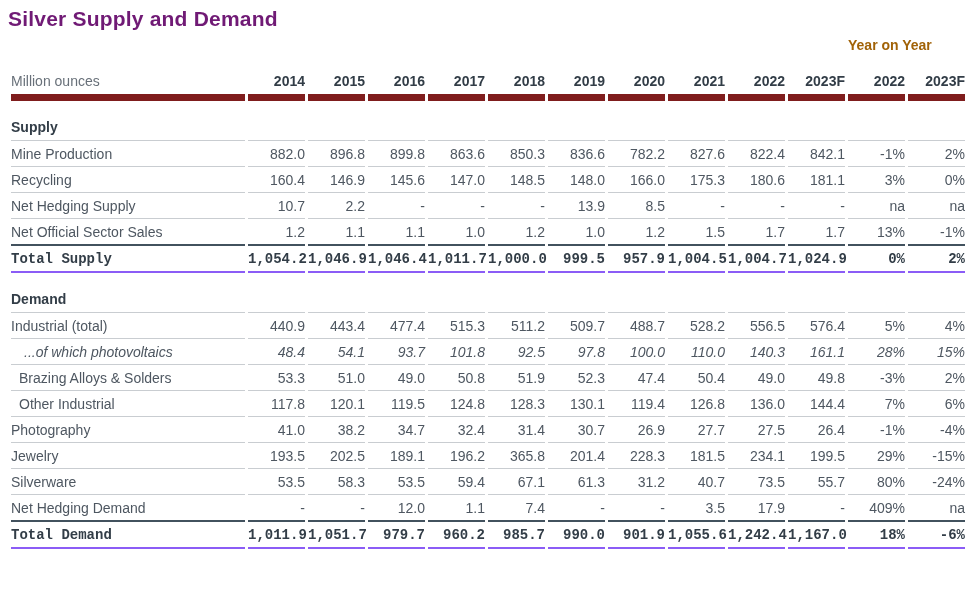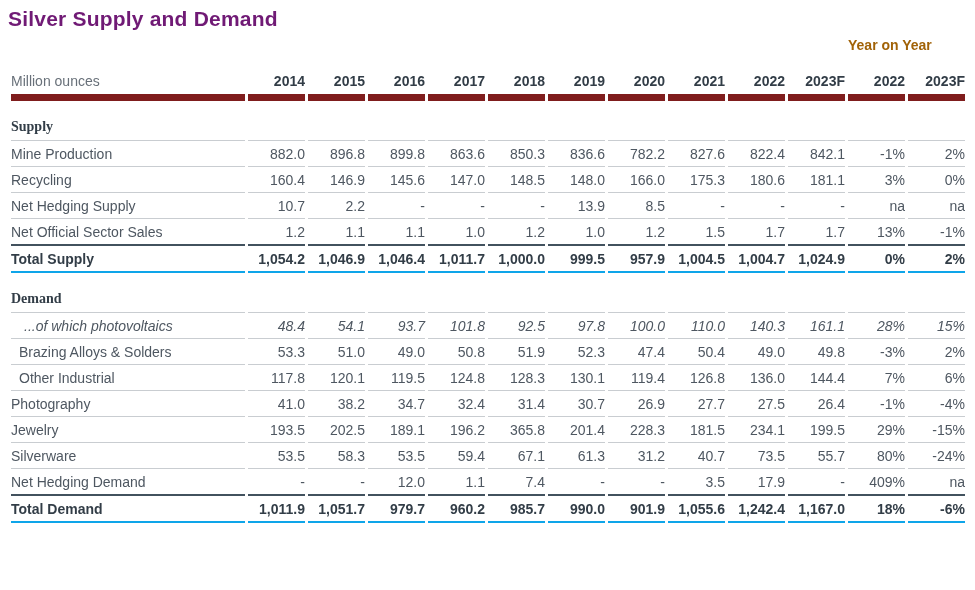--- a/index.html
+++ b/index.html
@@ -28,32 +28,32 @@
     height:36px;vertical-align:bottom;padding-bottom:5px;
     border-bottom:7px solid #7f1d1d;
     font-weight:bold;color:#323d47;
   }
   .col-head td.unit{font-weight:400;color:#687079;}
   
   .section-row td{
     height:34px;vertical-align:bottom;padding-bottom:5px;
     border-bottom:1px solid #c9cdd1;
   }
-  .section-head{font-weight:bold;color:#323d47;font-family:Liberation Serif, serif;}
+  .section-head{font-weight:bold;color:#323d47;}
   
   .data-row td{
     height:25px;vertical-align:middle;
     border-bottom:1px solid #c9cdd1;
   }
   .pre-total td{border-bottom:none;}
   
   .total-row td{
     height:25px;vertical-align:middle;
-    border-top:2px solid #42525e;border-bottom:2px solid #0ea5e9;
-    font-weight:bold;color:#323d47;
+    border-top:2px solid #42525e;border-bottom:2px solid #8b5cf6;
+    font-weight:bold;color:#323d47;font-family:Liberation Mono, monospace;
   }
   .ind-1{padding-left:8px;}
   .ind-2{padding-left:13px;}
   .italic{font-style:italic;}
 </style>
 </head>
 <body>
 
 <div class="page">
   <h1 class="page-title">Silver Supply and Demand</h1>
@@ -195,20 +195,35 @@
           <td class="num"></td>
           <td class="num"></td>
           <td class="num"></td>
           <td class="num"></td>
           <td class="num"></td>
           <td class="num"></td>
           <td class="num"></td>
           <td class="num"></td>
         </tr>
         <tr class="data-row">
+          <td class="ind-0">Industrial (total)</td>
+          <td class="num">440.9</td>
+          <td class="num">443.4</td>
+          <td class="num">477.4</td>
+          <td class="num">515.3</td>
+          <td class="num">511.2</td>
+          <td class="num">509.7</td>
+          <td class="num">488.7</td>
+          <td class="num">528.2</td>
+          <td class="num">556.5</td>
+          <td class="num">576.4</td>
+          <td class="num">5%</td>
+          <td class="num">4%</td>
+        </tr>
+        <tr class="data-row">
           <td class="ind-2 italic">...of which photovoltaics</td>
           <td class="num italic">48.4</td>
           <td class="num italic">54.1</td>
           <td class="num italic">93.7</td>
           <td class="num italic">101.8</td>
           <td class="num italic">92.5</td>
           <td class="num italic">97.8</td>
           <td class="num italic">100.0</td>
           <td class="num italic">110.0</td>
           <td class="num italic">140.3</td>

